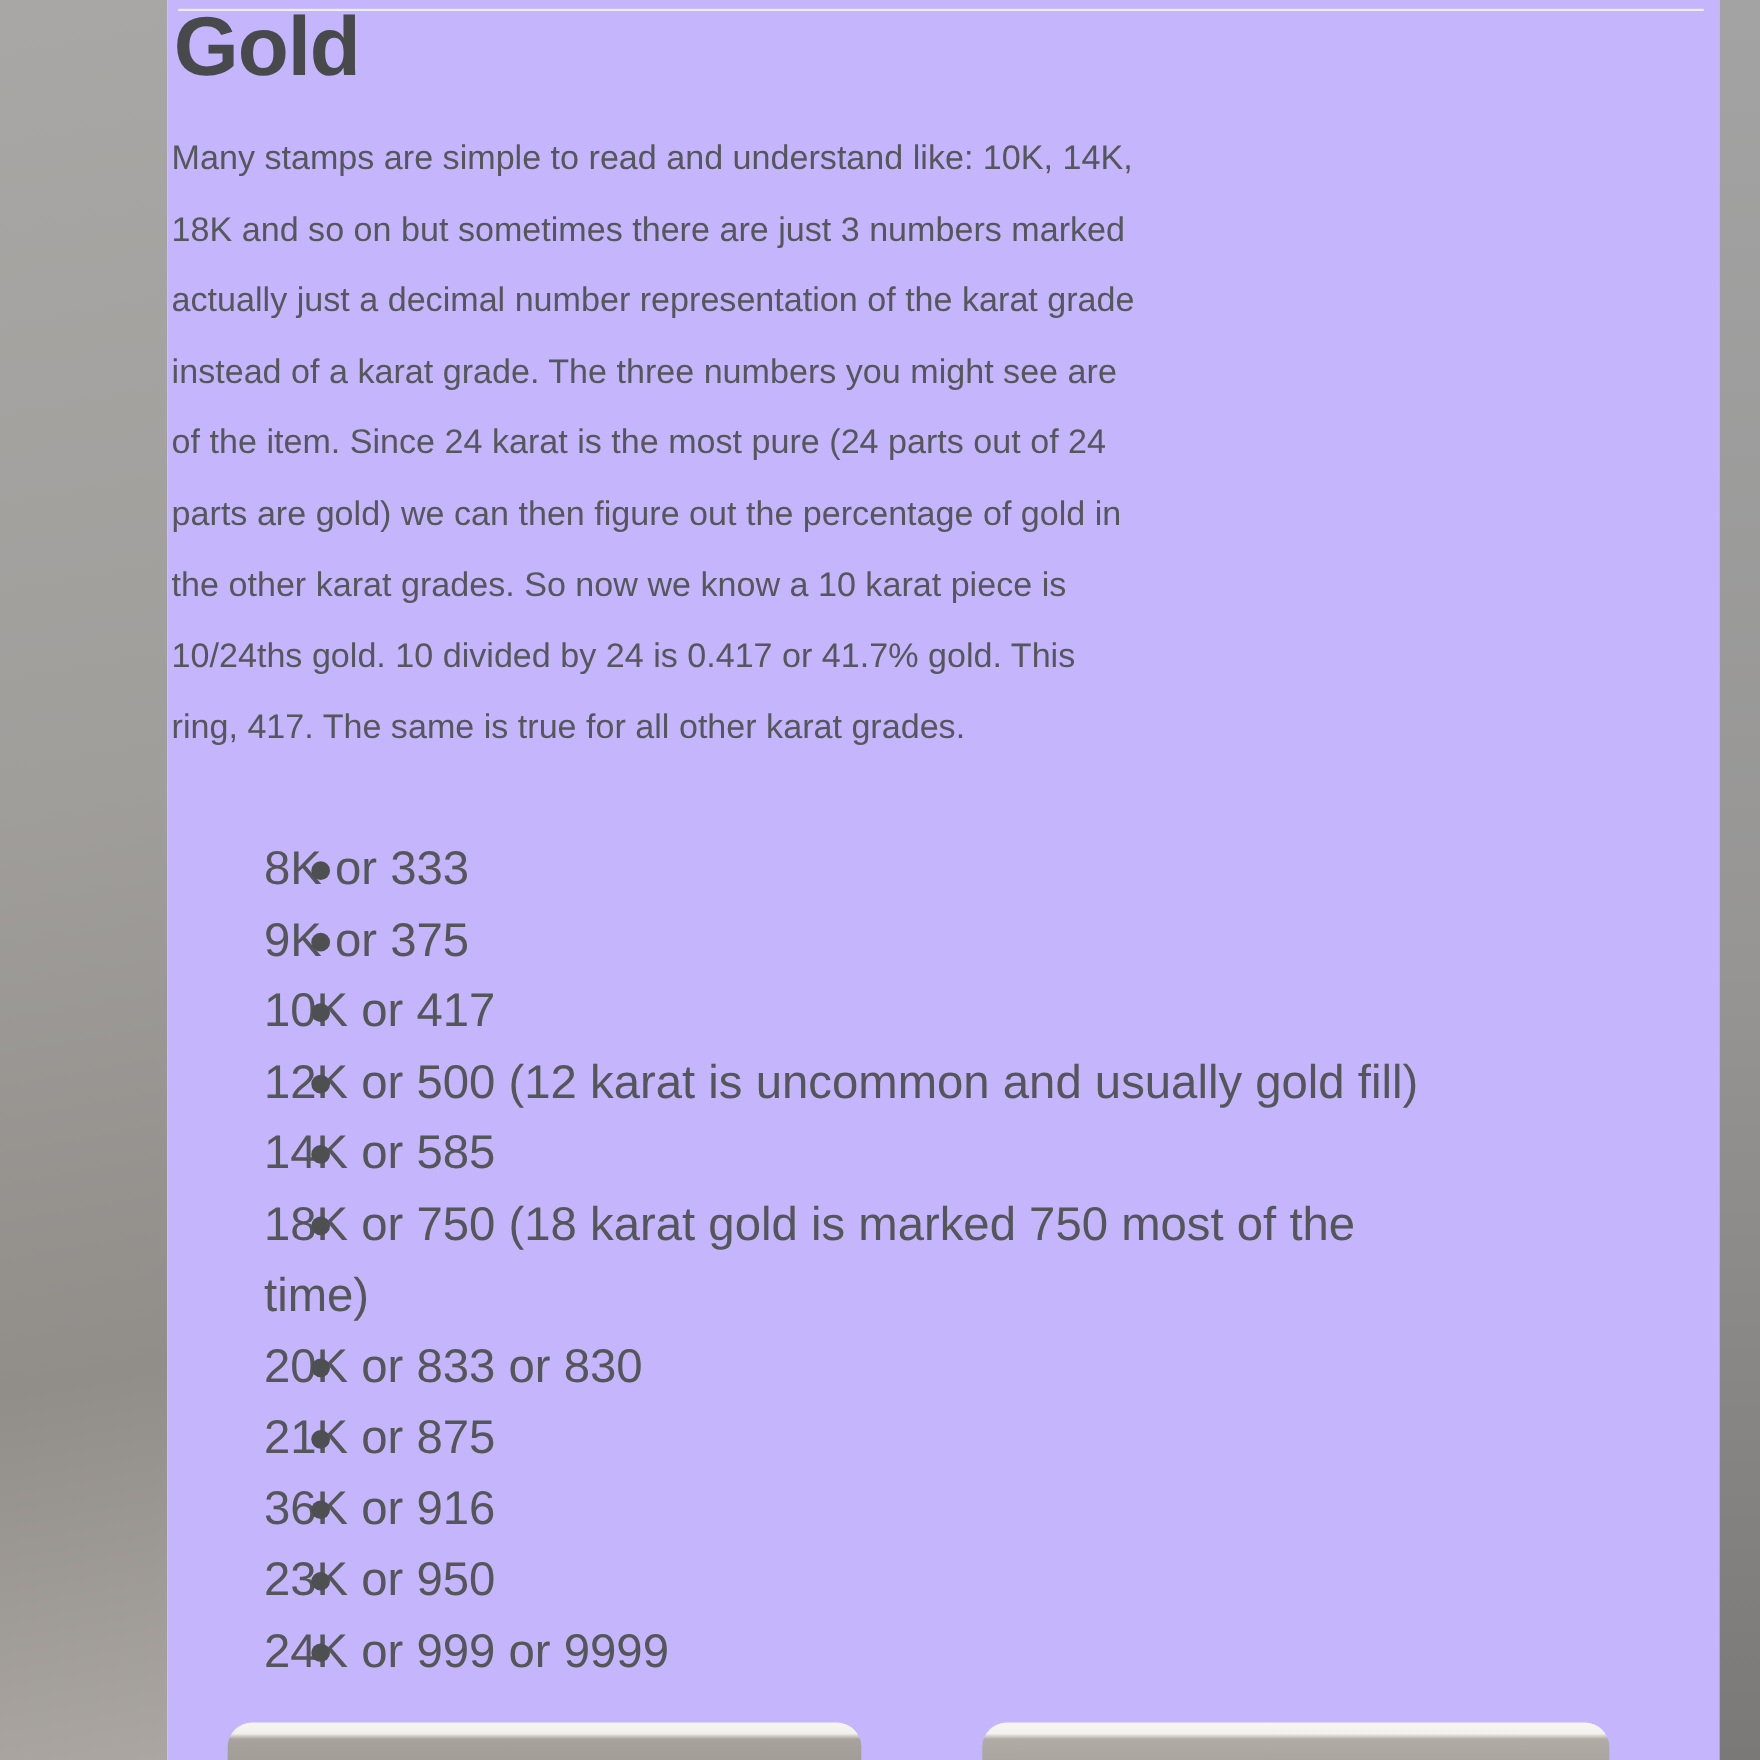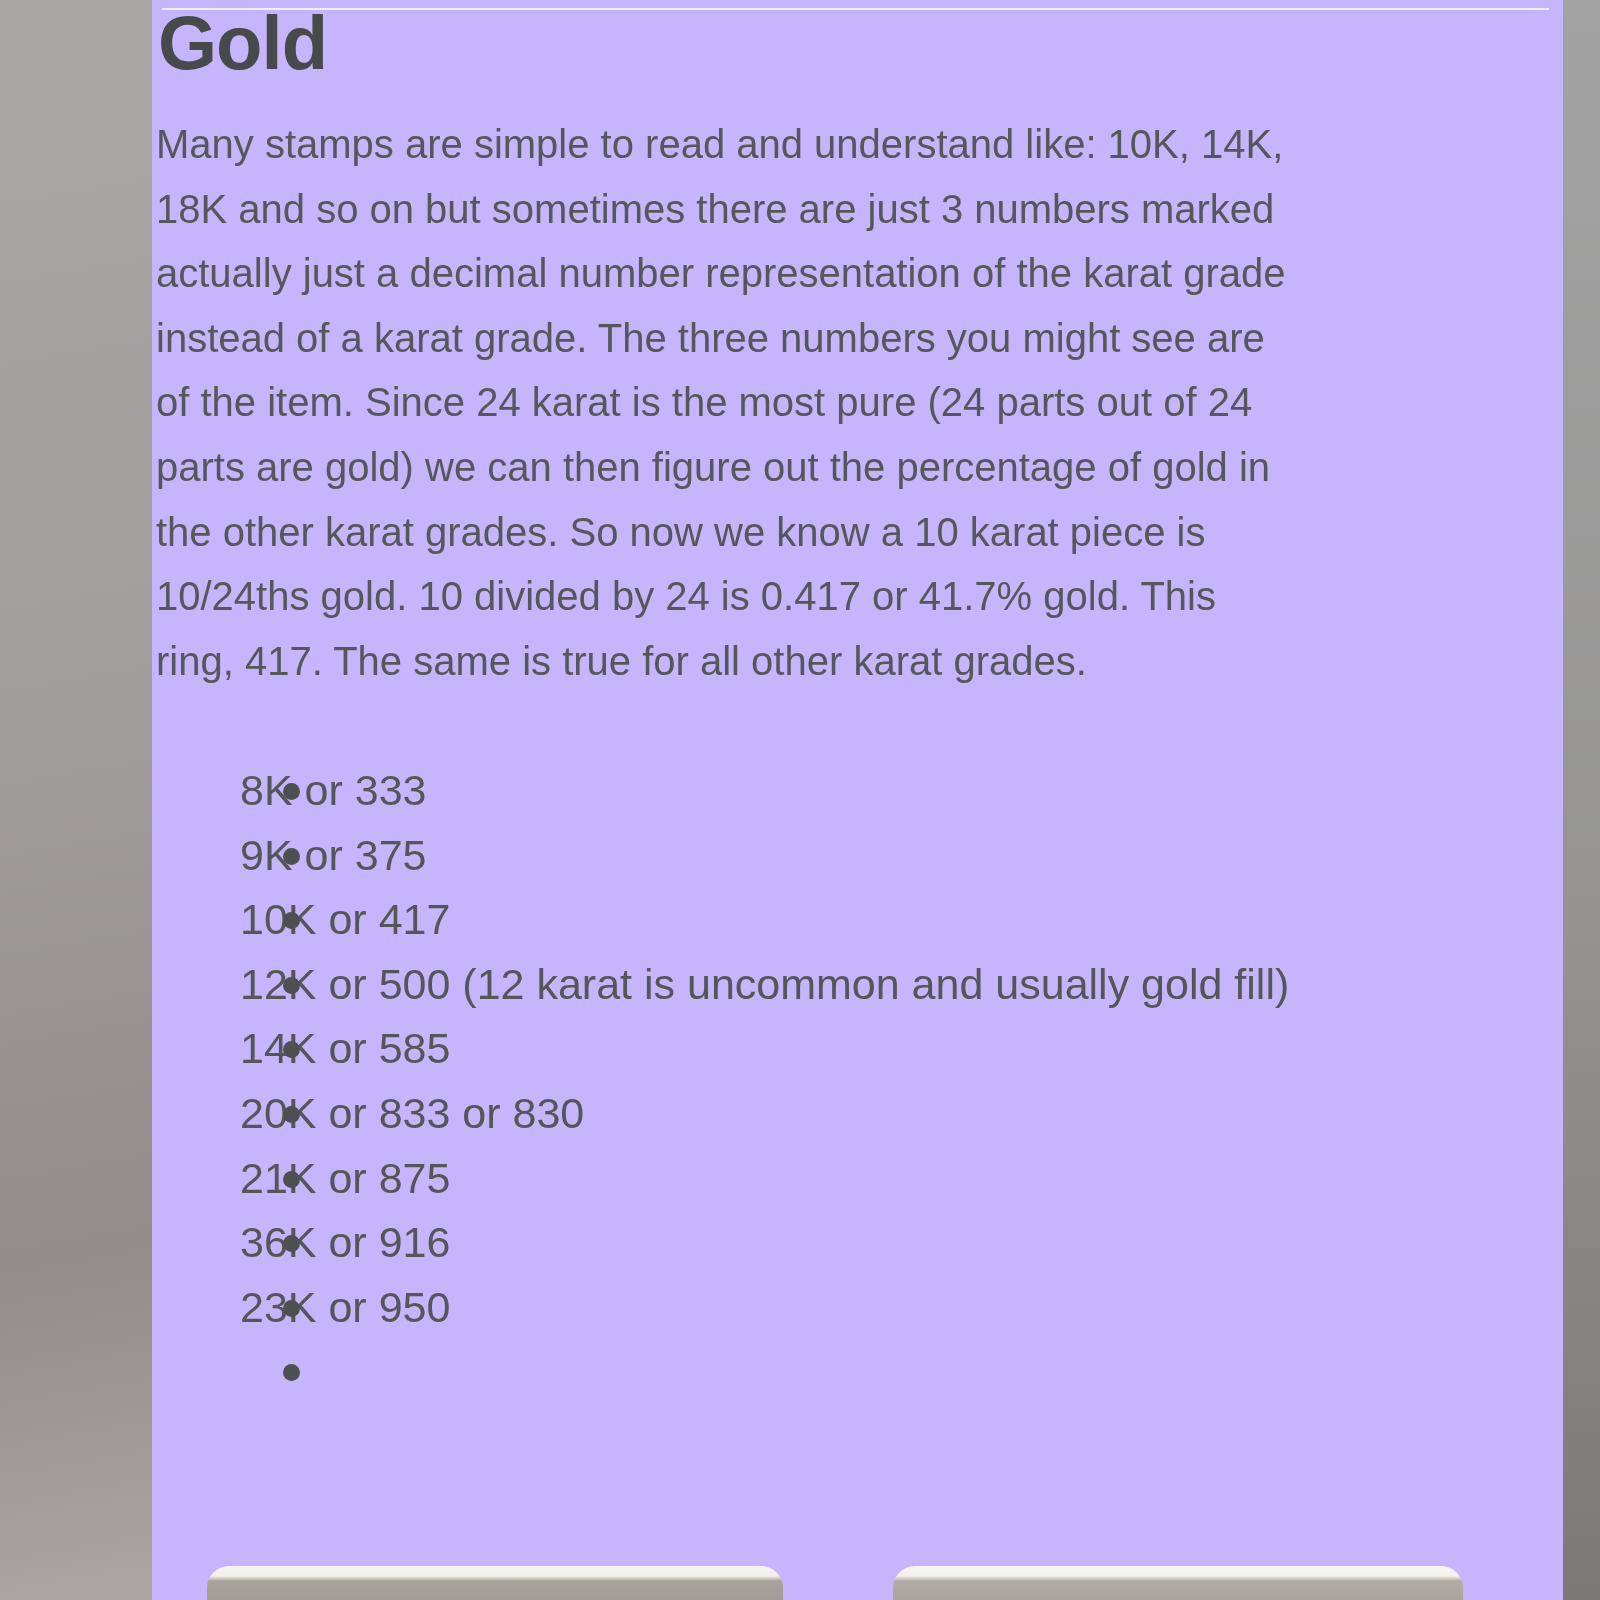--- a/index.html
+++ b/index.html
@@ -26,21 +26,21 @@
     position: absolute; left: 10px; right: 14px; top: 8px; height: 2px;
     background: #ecefec;
   }
   .title {
     margin: 0; position: absolute; left: 6px; top: 2px;
     font-size: 76px; line-height: 1.08; font-weight: bold;
     color: #48494b; letter-spacing: -1px;
   }
   .paragraph {
     position: absolute; left: 4px; top: 112px;
-    font-size: 40px; line-height: 64.6px; color: #56575a;
+    font-size: 31px; line-height: 64.6px; color: #56575a;
   }
   .paragraph .line { white-space: nowrap; }
   .karat-list {
     position: absolute; left: 0; top: 758px;
     margin: 0; padding: 0; list-style: none;
     font-size: 43px; line-height: 64.6px; color: #555658;
   }
   .karat-list .item { position: relative; padding-left: 88px; }
   .karat-list .dot {
     position: absolute; left: 131px; top: 25px;
@@ -96,34 +96,40 @@
     <li class="item">
       <span class="dot"></span>
       <div class="line">12K or 500 (12 karat is uncommon and usually gold fill)</div>
     </li>
     <li class="item">
       <span class="dot"></span>
       <div class="line">14K or 585</div>
     </li>
     <li class="item">
       <span class="dot"></span>
+      <div class="line">18K or 750 (18 karat gold is marked 750 most of the</div>
+      <div class="line">time)</div>
+    </li>
+    <li class="item">
+      <span class="dot"></span>
       <div class="line">20K or 833 or 830</div>
     </li>
     <li class="item">
       <span class="dot"></span>
       <div class="line">21K or 875</div>
     </li>
     <li class="item">
       <span class="dot"></span>
       <div class="line">36K or 916</div>
     </li>
     <li class="item">
       <span class="dot"></span>
       <div class="line">23K or 950</div>
     </li>
     <li class="item">
       <span class="dot"></span>
+      <div class="line">24K or 999 or 9999</div>
     </li>
   </ul>
 </div>
 
 <div class="bottom-button" style="left:207px; width:576px;"></div>
 <div class="bottom-button right" style="left:893px; width:570px;"></div>
 
 </body></html>

